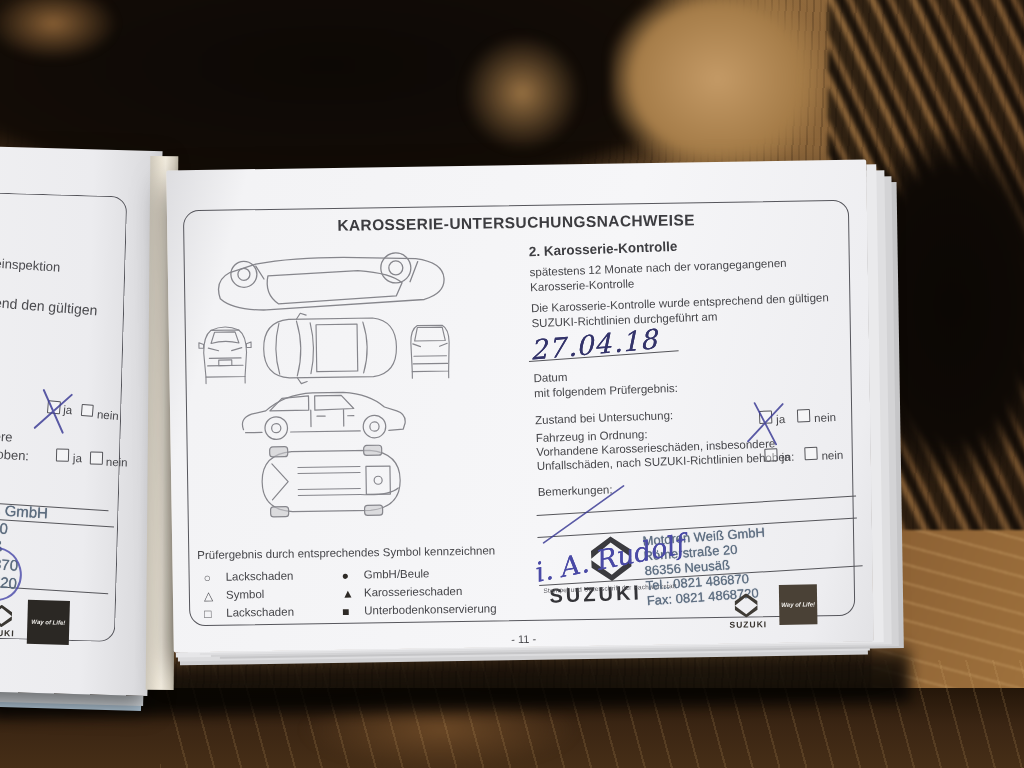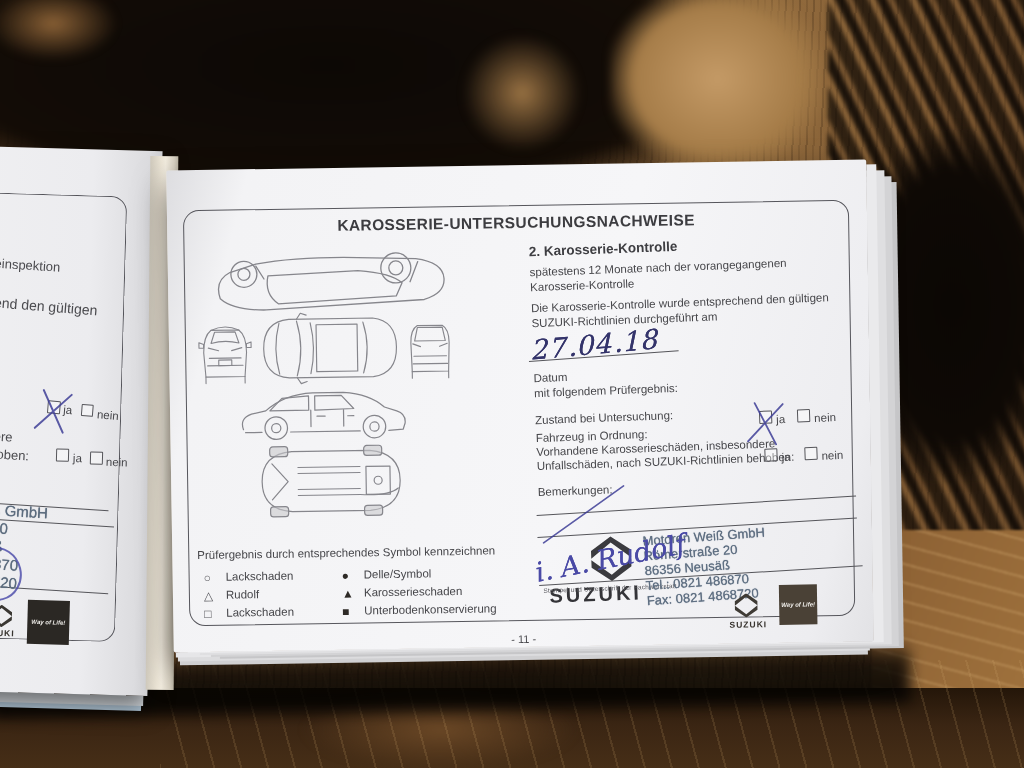--- a/index.html
+++ b/index.html
@@ -232,25 +232,25 @@
           <path d="M112,52 Q140,54 150,46"></path>
           <circle cx="130" cy="38" r="4"></circle>
         </svg>
       </div>
 
       <div class="legend">
         <div class="lg-head">Prüfergebnis durch entsprechendes Symbol kennzeichnen</div>
         <span class="lg-sym" style="left:8px;top:22px;">○</span>
         <span class="lg-lab" style="left:30px;top:22px;">Lackschaden</span>
         <span class="lg-sym" style="left:8px;top:40px;">△</span>
-        <span class="lg-lab" style="left:30px;top:40px;">Rudolf</span>
+        <span class="lg-lab" style="left:30px;top:40px;">Symbol</span>
         <span class="lg-sym" style="left:8px;top:58px;">□</span>
         <span class="lg-lab" style="left:30px;top:58px;">Lackschaden</span>
         <span class="lg-sym filled" style="left:146px;top:22px;">●</span>
-        <span class="lg-lab" style="left:168px;top:22px;">Delle/Symbol</span>
+        <span class="lg-lab" style="left:168px;top:22px;">GmbH/Beule</span>
         <span class="lg-sym filled" style="left:146px;top:40px;">▲</span>
         <span class="lg-lab" style="left:168px;top:40px;">Karosserieschaden</span>
         <span class="lg-sym filled" style="left:146px;top:58px;">■</span>
         <span class="lg-lab" style="left:168px;top:58px;">Unterbodenkonservierung</span>
       </div>
 
       <div class="col" style="transform:rotate(-1.2deg);">
         <div class="abs sec-head" style="left:0;top:6px;">2. Karosserie-Kontrolle</div>
         <div class="abs" style="left:0;top:28px;width:312px;">spätestens 12 Monate nach der vorangegangenen Karosserie-Kontrolle</div>
         <div class="abs" style="left:0;top:64px;width:312px;">Die Karosserie-Kontrolle wurde entsprechend den gültigen SUZUKI-Richtlinien durchgeführt am</div>

